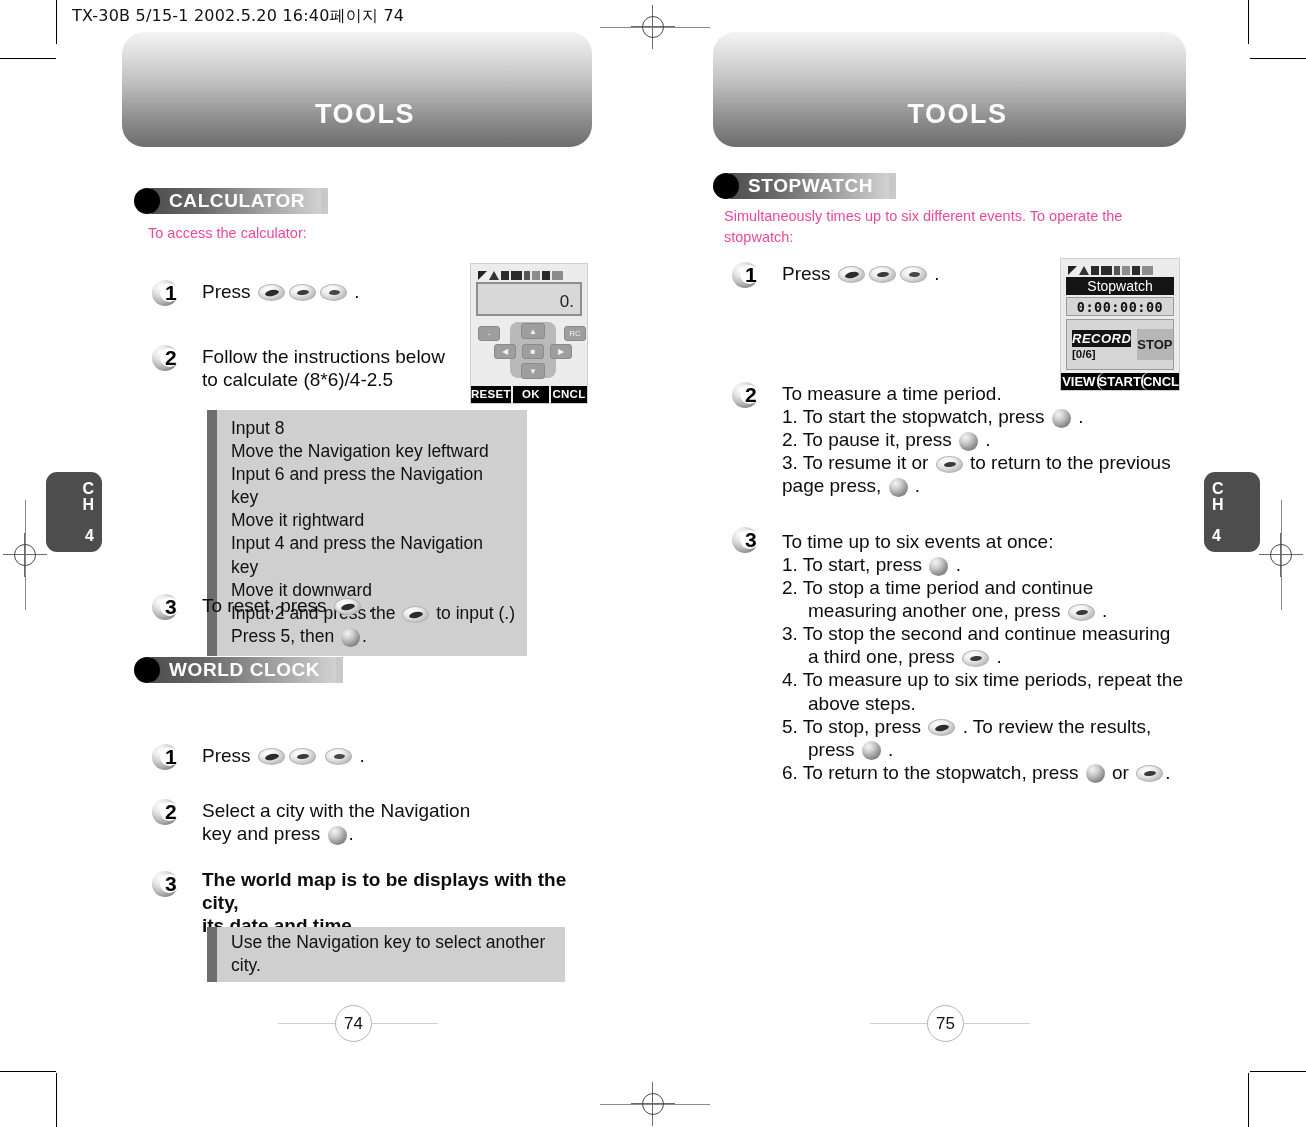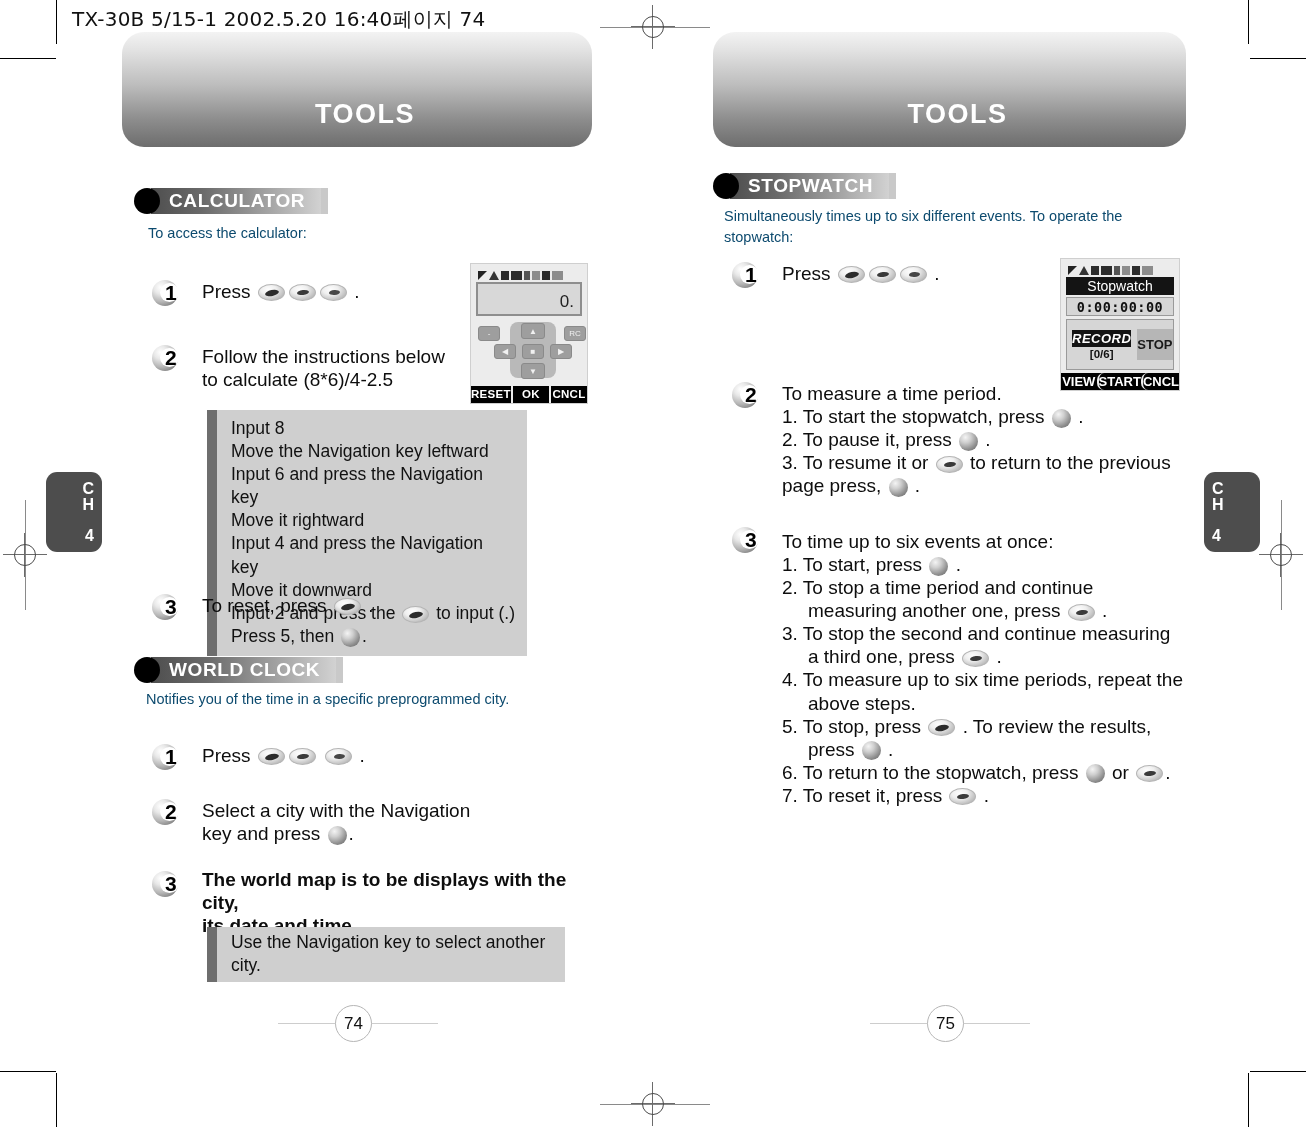--- a/index.html
+++ b/index.html
@@ -19,21 +19,21 @@
     position: absolute; left: 11px; top: 11px; width: 22px; height: 22px;
     border: 1px solid #4a4a4a; border-radius: 50%;
   }
   .reg .rv { position: absolute; left: 21px; top: 0; width: 1px; height: 44px; background: #6b6b6b; }
   .reg .rh { position: absolute; top: 21px; left: 0; height: 1px; width: 44px; background: #6b6b6b; }
   .reg-long-h { position: absolute; height: 1px; background: #8a8a8a; }
   .reg-long-v { position: absolute; width: 1px; background: #8a8a8a; }
 
   .slugline {
     position: absolute; left: 72px; top: 6px;
-    font-size: 20px; color: #111; letter-spacing: .2px; white-space: nowrap;
+    font-size: 16px; color: #111; letter-spacing: .2px; white-space: nowrap;
     font-family: "DejaVu Sans", sans-serif;
   }
 
   
   .banner {
     position: absolute; height: 115px; border-radius: 22px;
     background: linear-gradient(to bottom, #f3f3f3 0%, #e2e2e2 16%, #bdbdbd 46%, #8d8d8d 76%, #6d6d6d 100%);
     display: flex; align-items: flex-end; justify-content: center; padding-left: 16px;
   }
   .banner-title {
@@ -61,21 +61,21 @@
   .sect .pill {
     height: 26px; display: flex; align-items: center;
     background: linear-gradient(to right, #4e4e4e 0%, #6a6a6a 30%, #a8a8a8 72%, #d2d2d2 100%);
     color: #fff; font-weight: bold; font-size: 19px; letter-spacing: .6px;
     padding: 0 16px 0 18px;
   }
   .sect .tailbar { width: 7px; height: 26px; background: #c9c9c9; }
 
   
   .intro {
-    position: absolute; font-size: 14.5px; color: #0c4a6e; line-height: 1.42;
+    position: absolute; font-size: 14.5px; color: #ec4899; line-height: 1.42;
   }
   .para { position: absolute; font-size: 19px; color: #0d0d0d; line-height: 1.215; }
 
   
   .stepnum {
     position: absolute; width: 40px; height: 34px;
   }
   .stepnum .ball {
     position: absolute; left: 0; top: 2px; width: 26px; height: 26px; border-radius: 50%;
     background: radial-gradient(circle at 33% 28%, #ffffff 0%, #e8e8e8 26%, #b4b4b4 58%, #7a7a7a 85%, #5d5d5d 100%);
@@ -167,21 +167,21 @@
   .sw-panel {
     margin-top: 3px; border: 1px solid #9a9a9a; background: #d6d6d6; height: 51px;
     display: flex; align-items: center; padding: 0 5px; gap: 6px;
   }
   .sw-rec { flex: 1 1 auto; }
   .sw-rec .tag {
     background: #141414; color: #fff; font-style: italic; font-weight: bold;
     font-size: 13px; text-align: center; line-height: 17px; letter-spacing: .5px;
   }
   .sw-rec .cnt {
-    text-align: center; font-size: 11.5px; font-weight: bold; color: #111; margin-top: 1px;
+    font-size: 11.5px; font-weight: bold; color: #111; margin-top: 1px;
   }
   .sw-stop {
     width: 45px; height: 31px; background: #b6b6b6; color: #1a1a1a;
     font-size: 13px; font-weight: bold; display: flex; align-items: center; justify-content: center;
   }
   .sw-soft { display: flex; background: #000; margin: 3px -5px 0 -5px; height: 17px; }
   .sw-soft div {
     flex: 1 1 0; color: #fff; font-size: 13px; font-weight: bold; text-align: center;
     line-height: 17px;
   }
@@ -335,21 +335,20 @@
     <span class="key"></span>
     <span>.</span>
   </div>
 
   <div class="sect" style="left:134px; top:657px;">
     <div class="dot"></div>
     <div class="pill">WORLD CLOCK</div>
     <div class="tailbar"></div>
   </div>
 
-  <div class="intro" style="left:146px; top:689px; width:450px;">Notifies you of the time in a specific preprogrammed city.</div>
 
   <div class="stepnum" style="left:152px; top:742px;">
     <div class="ball"></div>
       <div class="n">1</div>
   </div>
   <div class="para" style="left:202px; top:744px; width:290px;">
     <span>Press</span>
     <span class="key"></span><span class="key k2"></span> <span class="key k3"></span>
     <span>.</span>
   </div>
@@ -514,25 +513,20 @@
       <span>press</span>
       <span class="key ok"></span>
       <span>.</span>
     </div>
     <div>
       <span>6. To return to the stopwatch, press</span>
       <span class="key ok"></span>
       <span>or</span>
       <span class="key k2"></span><span>.</span>
     </div>
-    <div>
-      <span>7. To reset it, press</span>
-      <span class="key k2"></span>
-      <span>.</span>
-    </div>
   </div>
 
   <div class="pagenum" style="left:870px; top:1003px;">
     <div class="line"></div>
     <div class="circ">75</div>
   </div>
 
 </div>
 
 </body></html>

